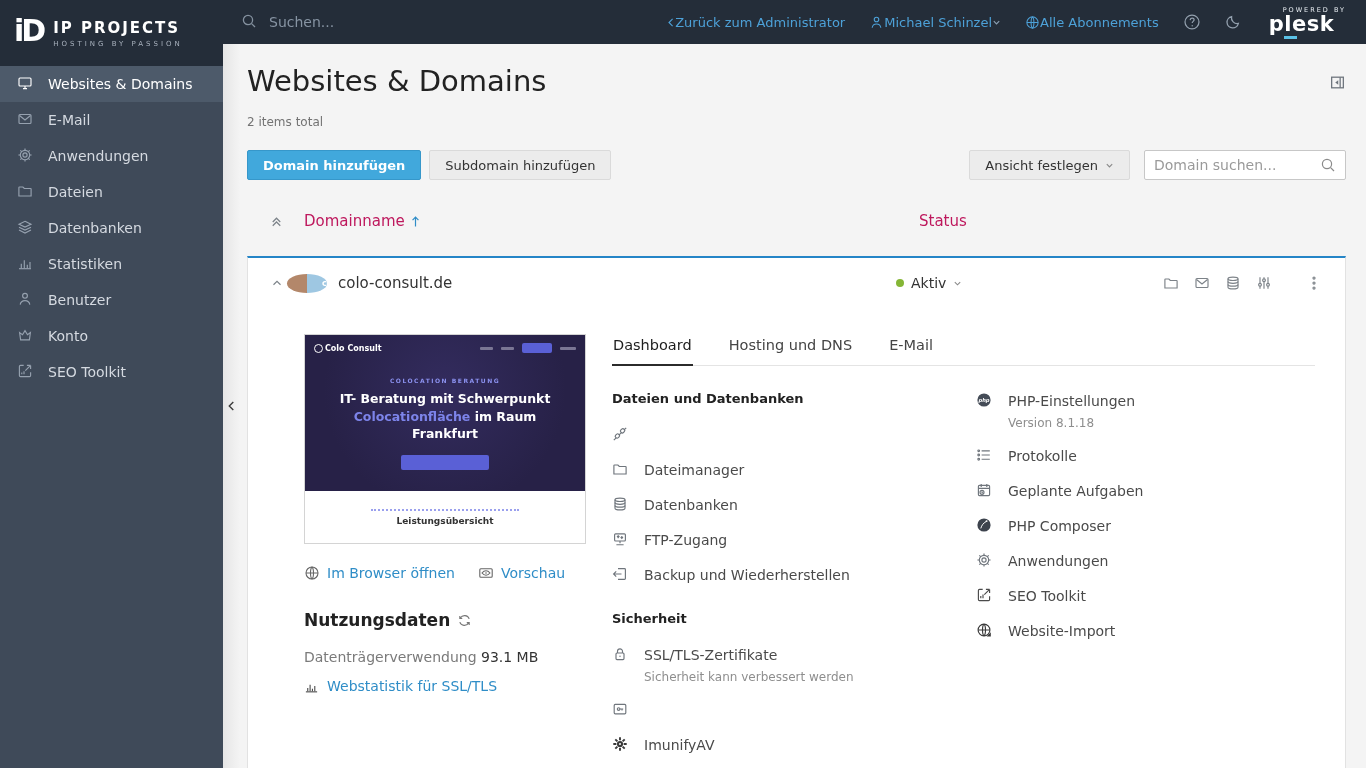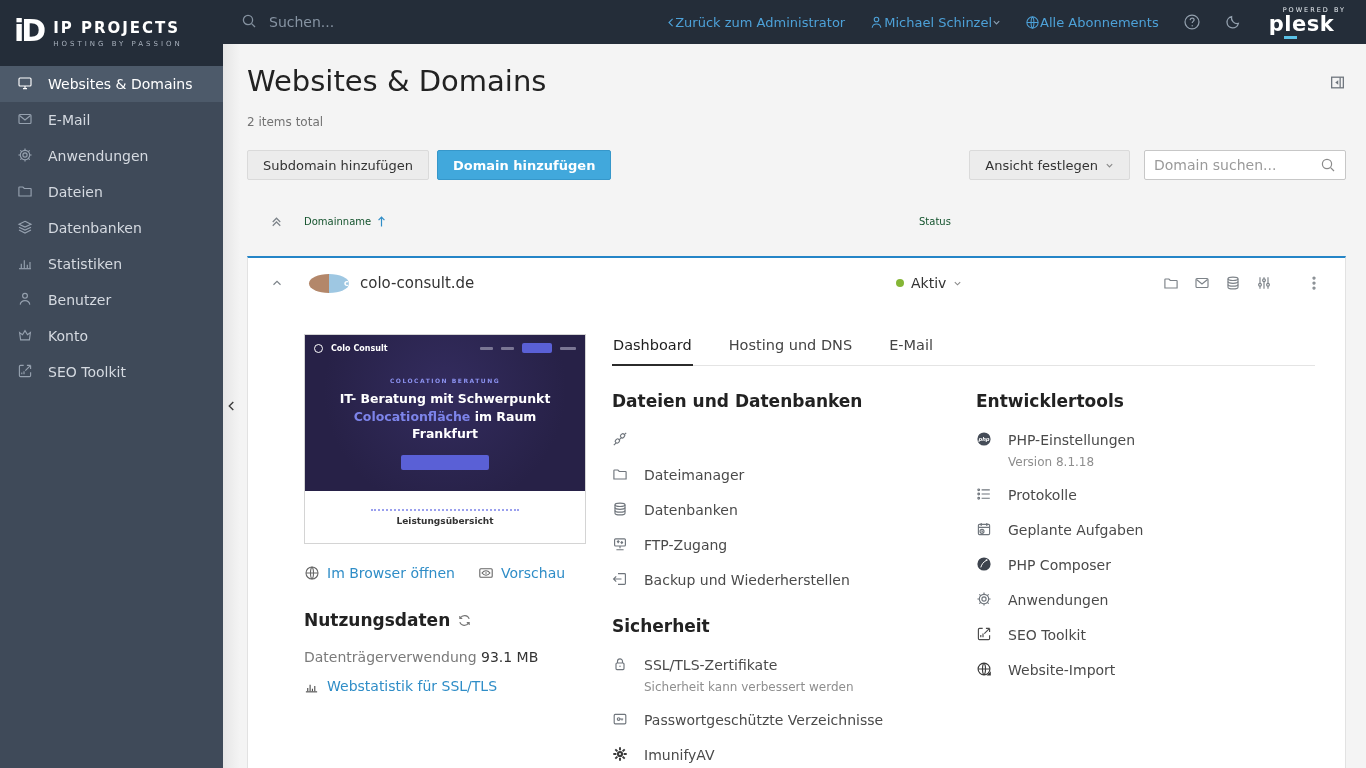--- a/index.html
+++ b/index.html
@@ -47,46 +47,46 @@
   .btn-primary { background:#41a8dc; border:1px solid #3697ca; color:#fff; font-weight:700; }
   .btn-default { background:#ececec; border:1px solid #dadada; color:#333; }
   .btn + .btn { margin-left:8px; }
   .toolbar-right { margin-left:auto; display:flex; align-items:center; gap:14px; }
   .search-box { width:202px; height:30px; background:#fff; border:1px solid #c7c7c7; border-radius:2px; display:flex; align-items:center; padding:0 9px; }
   .search-box input { flex:1; border:none; outline:none; font-size:14px; color:#333; font-family:inherit; min-width:0; }
   .search-box input::placeholder { color:#9a9a9a; }
   .search-box .mag { color:#8a8a8a; flex-shrink:0; }
   .chev { color:#8a8a8a; }
 
-  .list-header { margin-top:24px; height:34px; display:flex; align-items:center; position:relative; padding-left:22px; font-size:10px; color:#14532d; }
+  .list-header { margin-top:24px; height:34px; display:flex; align-items:center; position:relative; padding-left:22px; font-size:15px; color:#be185d; }
   .list-header .col-icon { color:#7b8288; cursor:pointer; }
   .list-header .dom-col { margin-left:20px; display:flex; align-items:center; gap:5px; cursor:pointer; }
   .sort-arrow { color:#2f8dc7; }
   .status-col { position:absolute; left:672px; }
 
   
   .domain-card { margin-top:18px; background:#fff; border:1px solid #e2e2e2; border-top:2px solid #2585c7; }
   .card-head { height:50px; display:flex; align-items:center; padding:0 22px; position:relative; }
   .card-collapse { color:#7b8288; cursor:pointer; }
-  .favicon { width:19px; height:19px; border-radius:50%; background:linear-gradient(90deg,#b3876a 50%,#9ec7e2 50%); color:#fff; font-size:8px; font-weight:700; display:flex; align-items:center; justify-content:center; margin-left:25px;padding-left:40px; }
+  .favicon { width:19px; height:19px; border-radius:50%; background:linear-gradient(90deg,#b3876a 50%,#9ec7e2 50%); color:#fff; font-size:8px; font-weight:700; display:flex; align-items:center; justify-content:center; margin-left:3px;padding-left:40px; }
   .domain-name { margin-left:11px; font-size:15px; color:#333; cursor:pointer; }
   .status-cell { position:absolute; left:648px; display:flex; align-items:center; gap:7px; cursor:pointer; }
   .status-dot { width:8px; height:8px; border-radius:50%; background:#85b636; }
   .status-text { font-size:14px; color:#333; }
   .head-icons { margin-left:auto; display:flex; align-items:center; gap:13px; color:#7c8288; }
   .hi { cursor:pointer; padding:1px; }
   .hi.kebab { margin-left:19px; }
 
   .card-body { display:flex; padding:26px 30px 40px 56px; }
   .left-col { width:282px; flex-shrink:0; margin-right:26px; }
 
   .preview-frame { width:282px; height:210px; border:1px solid #d4d4d4; background:#fff; display:flex; flex-direction:column; cursor:pointer; }
   .pv-dark { flex:1; background:radial-gradient(circle at 50% 35%, #332c5e 0%, #272147 70%); padding:8px 9px; position:relative; overflow:hidden; }
   .pv-header { display:flex; align-items:center; }
-  .pv-brand { display:flex; align-items:center; gap:8px; color:#fff; font-size:8px; font-weight:700; }
+  .pv-brand { display:flex; align-items:center; gap:2px; color:#fff; font-size:8px; font-weight:700; }
   .pv-cloud { width:9px; height:9px; border:1px solid #fff; border-radius:50%; }
   .pv-nav { margin-left:auto; display:flex; align-items:center; gap:8px; }
   .pv-nav-bar { width:13px; height:3px; background:#7a7694; border-radius:1px; }
   .pv-btn { width:30px; height:10px; background:#5a60d6; border-radius:2px; }
   .pv-flag { width:16px; height:3px; background:#7a7694; border-radius:1px; }
   .pv-center { text-align:center; margin-top:24px; }
   .pv-eyebrow { font-size:6px; letter-spacing:1.5px; color:#8c92f0; font-weight:700; }
   .pv-h { margin-top:6px; font-size:12.5px; line-height:1.4; font-weight:700; color:#fff; }
   .pv-accent { color:#7d84ea; }
   .pv-cta { width:88px; height:15px; background:#5a60d6; border-radius:2px; margin:12px auto 0; }
@@ -108,21 +108,21 @@
   .usage-link { font-size:14px; color:#2f8dc7; cursor:pointer; text-decoration:none; }
 
   .body-right { flex:1; min-width:0; }
   .tabs { display:flex; gap:35px; border-bottom:1px solid #e4e4e4; }
   .tab { padding:3px 1px 11px; font-size:14.5px; color:#454545; cursor:pointer; }
   .tab.active { color:#1e1e1e; border-bottom:2px solid #2b2b2b; margin-bottom:-1px; }
   .cols { display:flex; margin-top:25px; }
   .col-mid { width:338px; flex-shrink:0; margin-right:26px; }
   .col-right { flex:1; min-width:0; }
   .section { margin-bottom:27px; }
-  .section-title { font-size:17px; font-weight:600; color:#222; margin-bottom:19px; }
+  .section-title { font-size:13px; font-weight:600; color:#222; margin-bottom:19px; }
   .tool-item { display:flex; gap:14px; margin-bottom:16px; align-items:flex-start; cursor:pointer; }
   .tool-icon { width:18px; height:18px; color:#6f757c; flex-shrink:0; margin-top:1px; }
   .tool-label { font-size:14px; color:#4a4a4a; }
   .tool-sub { font-size:12px; color:#8e8e8e; margin-top:6px; }
 </style>
 </head>
 <body>
 
 <div class="app">
 
@@ -296,25 +296,25 @@
             <svg viewBox="0 0 16 16" width="17" height="17" fill="none" stroke="currentColor" stroke-width="1.2">
               <rect x="2.5" y="3" width="11" height="10"></rect>
               <path d="M10.5 3v10"></path>
               <path d="M8.7 5.8L5.9 8l2.8 2.2z" fill="currentColor" stroke="none"></path>
             </svg>
           </span>
       </div>
       <div class="items-total">2 items total</div>
 
       <div class="toolbar">
+        <button class="btn btn-primary">
+            <span>Domain hinzufügen</span>
+          </button>
         <button class="btn btn-default">
             <span>Subdomain hinzufügen</span>
-          </button>
-        <button class="btn btn-primary">
-            <span>Domain hinzufügen</span>
           </button>
         <div class="toolbar-right">
           <button class="btn btn-default">
             <span>Ansicht festlegen</span>
             <span class="chev">
                 <svg viewBox="0 0 10 10" width="9" height="9" fill="none" stroke="currentColor" stroke-width="1.3">
                   <path d="M2 3.5L5 6.5 8 3.5"></path>
                 </svg>
               </span>
           </button>
@@ -538,37 +538,35 @@
                       <div><span class="tool-label">SSL/TLS-Zertifikate</span><div class="tool-sub">Sicherheit kann verbessert werden</div></div>
                     </div>
                     <div class="tool-item">
                       <span class="tool-icon">
                         <svg viewBox="0 0 16 16" width="16" height="16" fill="none" stroke="currentColor" stroke-width="1.15">
                           <rect x="2.2" y="3.4" width="11.6" height="9.4" rx="1"></rect>
                           <circle cx="6.6" cy="8" r="1.3"></circle>
                           <path d="M7.9 8h3.3M10 8v1.6"></path>
                         </svg>
                       </span>
-                      <div><span class="tool-label">Passwortgeschützte Verzeichnisse</span></div>
                     </div>
                     <div class="tool-item">
                       <span class="tool-icon">
                         <svg viewBox="0 0 16 16" width="16" height="16" fill="none">
                           <path d="M8 1.3v3M8 11.7v3M1.3 8h3M11.7 8h3M3.3 3.3l2.1 2.1M10.6 10.6l2.1 2.1M12.7 3.3l-2.1 2.1M5.4 10.6l-2.1 2.1" stroke="#3a3a3a" stroke-width="1.9"></path>
                           <circle cx="8" cy="8" r="3.1" fill="#3a3a3a"></circle>
                           <circle cx="8" cy="8" r="1" fill="#fff"></circle>
                         </svg>
                       </span>
                       <div><span class="tool-label">ImunifyAV</span></div>
                     </div>
                   </div>
                 </div>
               <div class="col-right" id="col-right">
                   <div class="section">
-                    <div class="section-title">Entwicklertools</div>
                     <div class="tool-item">
                       <span class="tool-icon">
                         <svg viewBox="0 0 16 16" width="16" height="16">
                           <circle cx="8" cy="8" r="6.6" fill="#454c57"></circle>
                           <text x="8" y="10" font-size="5.2" fill="#fff" text-anchor="middle" font-style="italic" font-weight="bold" font-family="DejaVu Sans,sans-serif">php</text>
                         </svg>
                       </span>
                       <div><span class="tool-label">PHP-Einstellungen</span><div class="tool-sub">Version 8.1.18</div></div>
                     </div>
                     <div class="tool-item">

